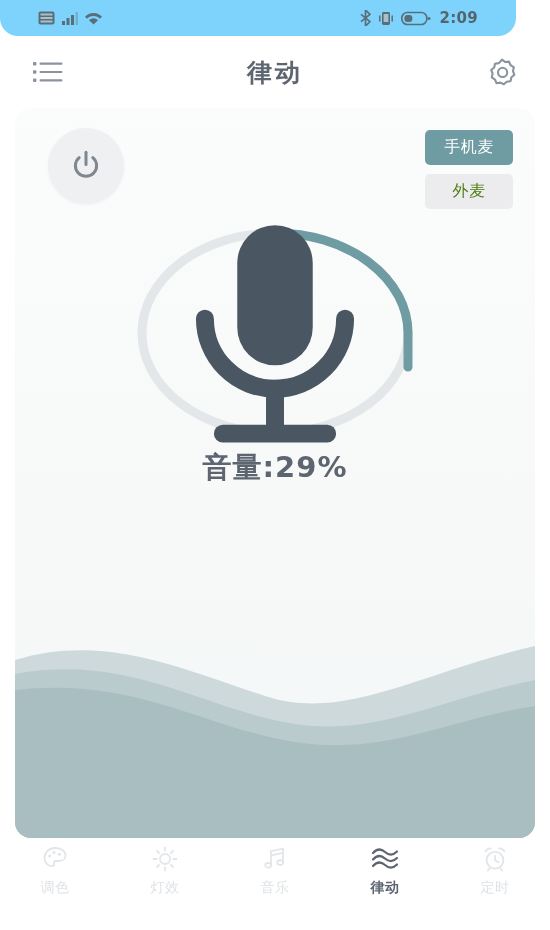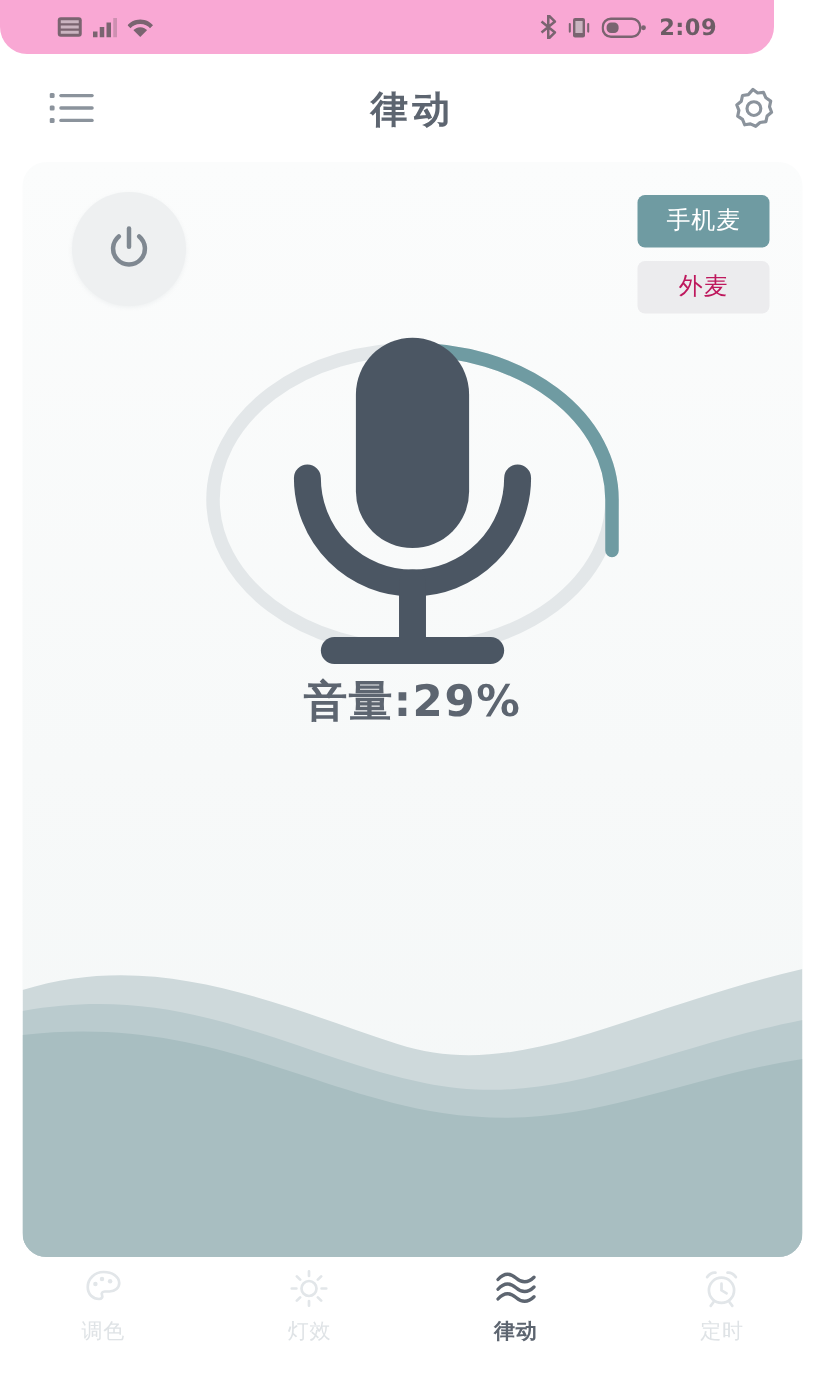--- a/index.html
+++ b/index.html
@@ -7,21 +7,21 @@
   body {
     font-family:"DejaVu Sans","Liberation Sans",sans-serif;
     background:#ffffff;
     overflow:hidden;
     position:relative;
   }
 
   
   #status-bar {
     position:absolute; top:0; left:0; width:516px; height:36px;
-    background:#f9a8d4;
+    background:#7dd3fc;
     border-bottom-left-radius:18px;
     border-bottom-right-radius:18px;
     display:flex; align-items:center;
     padding:0 38px;
     filter:blur(0.4px);
   }
   #status-left { display:flex; align-items:center; gap:7px; }
   #status-right { display:flex; align-items:center; gap:8px; margin-left:auto; }
   .sb-ico { display:block; opacity:.72; }
   #status-time {
@@ -69,21 +69,21 @@
     position:absolute; right:22px; top:22px;
     display:flex; flex-direction:column; gap:9px;
   }
   .mic-opt {
     width:88px; height:35px; border-radius:5px;
     display:flex; align-items:center; justify-content:center;
     font-size:16px; letter-spacing:.5px; cursor:pointer;
     font-weight:500;
   }
   .mic-opt.active { background:#6f9ba2; color:#ffffff; }
-  .mic-opt.inactive { background:#ececee; color:#be185d; }
+  .mic-opt.inactive { background:#ececee; color:#4d7c0f; }
 
   
   #volume-ring-wrap {
     position:absolute; left:0; right:0; top:110px;
     display:flex; flex-direction:column; align-items:center;
   }
   #volume-ring { position:relative; width:300px; height:230px; }
   #volume-ring svg { display:block; width:300px; height:230px; }
   #mic-icon-holder {
     position:absolute; left:0; right:0; top:0; bottom:0;
@@ -241,20 +241,31 @@
     <span class="nav-ico">
       <svg width="26" height="26" viewBox="0 0 26 26" fill="none" stroke="currentColor" stroke-width="1.8" stroke-linecap="round">
         <circle cx="13" cy="13" r="5"></circle>
         <path d="M13 1.5 L13 4.6 M13 21.4 L13 24.5 M1.5 13 L4.6 13 M21.4 13 L24.5 13
                  M4.9 4.9 L7.1 7.1 M18.9 18.9 L21.1 21.1 M21.1 4.9 L18.9 7.1 M7.1 18.9 L4.9 21.1"></path>
       </svg>
     </span>
     <span class="nav-label">灯效</span>
   </div>
 
+  <div class="nav-item inactive">
+    <span class="nav-ico">
+      <svg width="26" height="26" viewBox="0 0 26 26" fill="none" stroke="currentColor" stroke-width="1.8" stroke-linecap="round">
+        <path d="M9 18.6 L9 5.2 L21 2.6 L21 16"></path>
+        <path d="M9 9.4 L21 6.9"></path>
+        <ellipse cx="6.2" cy="19.2" rx="2.9" ry="2.4"></ellipse>
+        <ellipse cx="18.2" cy="16.6" rx="2.9" ry="2.4"></ellipse>
+      </svg>
+    </span>
+    <span class="nav-label">音乐</span>
+  </div>
 
   <div class="nav-item active">
     <span class="nav-ico">
       <svg width="28" height="26" viewBox="0 0 28 26" fill="none" stroke="currentColor" stroke-width="2.2" stroke-linecap="round">
         <path d="M2 7 C6 2.5, 10 2.5, 14 6 C18 9.5, 22 9.5, 26 5.5"></path>
         <path d="M2 13.5 C6 9, 10 9, 14 12.5 C18 16, 22 16, 26 12"></path>
         <path d="M2 20 C6 15.5, 10 15.5, 14 19 C18 22.5, 22 22.5, 26 18.5"></path>
       </svg>
     </span>
     <span class="nav-label">律动</span>

